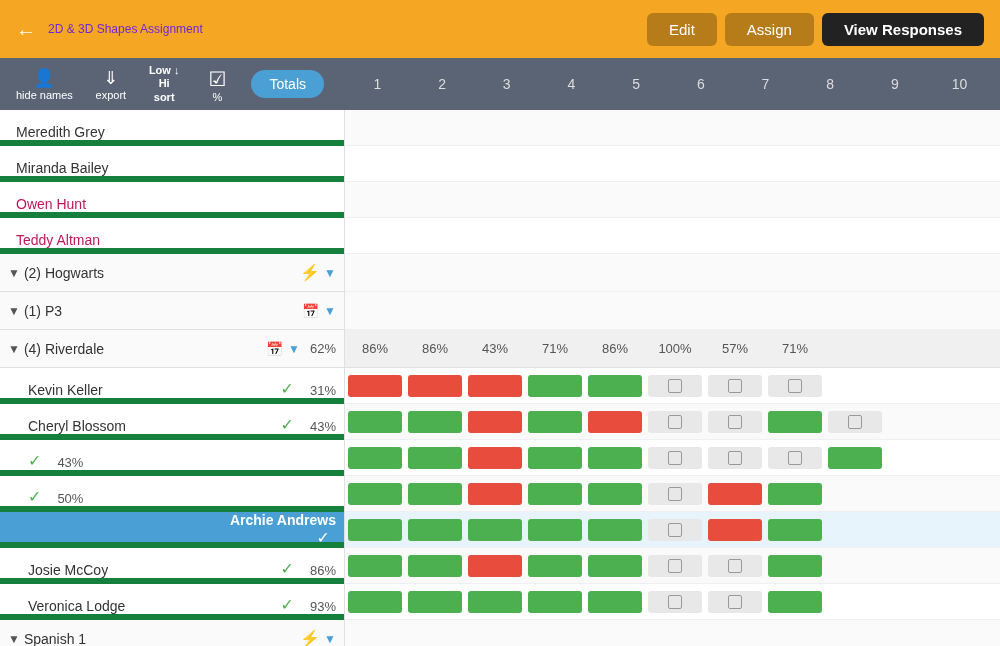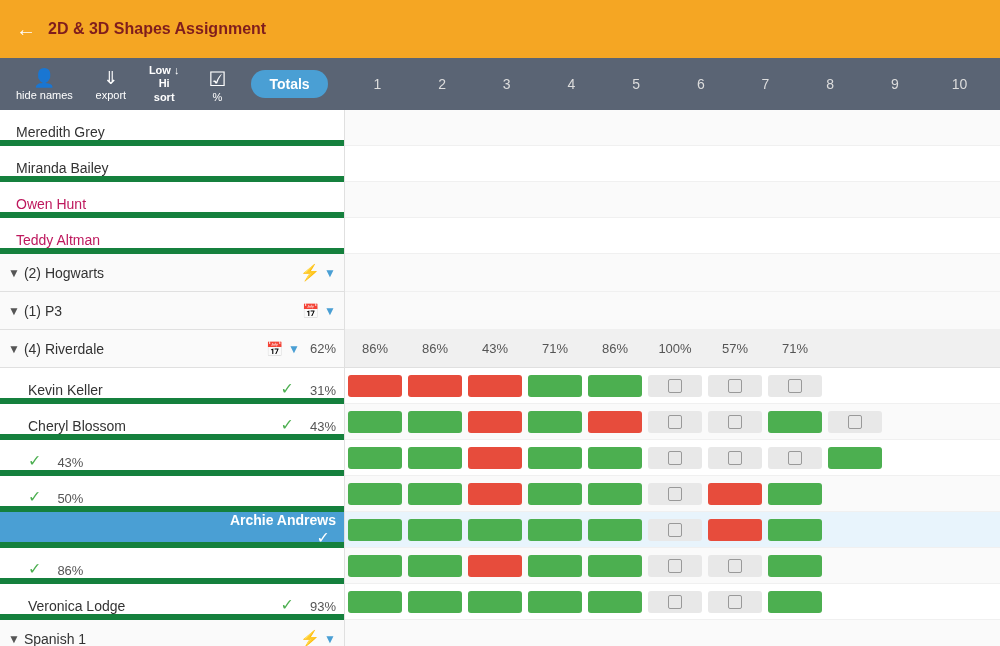--- a/index.html
+++ b/index.html
@@ -13,23 +13,23 @@
       padding: 0 16px;
       height: 58px;
     }
     .back-btn {
       color: white;
       font-size: 20px;
       cursor: pointer;
       margin-right: 12px;
     }
     .header-title {
-      color: #7f1d1d;
-      font-size: 16px;
-      font-weight: 700;
+      color: #6d28d9;
+      font-size: 12px;
+      font-weight: 400;
       flex: 1;
     }
     .header-btns {
       display: flex;
       gap: 8px;
     }
     .btn-edit, .btn-assign {
       background: rgba(0,0,0,0.25);
       color: white;
       border: none;
@@ -91,21 +91,21 @@
       line-height: 1.2;
       font-weight: bold;
     }
     .totals-btn {
       background: #4a9fd4;
       color: white;
       border: none;
       border-radius: 20px;
       padding: 6px 18px;
       font-size: 14px;
-      font-weight: 700;
+      font-weight: 400;
       cursor: pointer;
       margin-left: 4px;
     }
     .col-numbers {
       display: flex;
       flex: 1;
       align-items: center;
       justify-content: space-around;
       color: #ccc;
       font-size: 14px;
@@ -251,20 +251,25 @@
 
     
     .student-indent { padding-left: 28px !important; }
   </style>
 </head>
 <body>
 
 <div class="header">
   <span class="back-btn">←</span>
   <span class="header-title">2D &amp; 3D Shapes Assignment</span>
+  <div class="header-btns">
+    <button class="btn-edit">Edit</button>
+    <button class="btn-assign">Assign</button>
+    <button class="btn-view">View Responses</button>
+  </div>
 </div>
 
 <div class="toolbar">
   <div class="toolbar-left">
     <div class="toolbar-item">
       <span style="font-size:18px;">👤</span>
       <span>hide names</span>
     </div>
     <div class="toolbar-item">
       <span style="font-size:18px;">⇓</span>
@@ -359,20 +364,21 @@
       <span class="pct">50%</span>
     </div>
 
     <div class="student-row student-indent active">
       <span class="student-name">Archie Andrews</span>
       <span class="check-icon">✓</span>
       <span class="pct">86%</span>
     </div>
 
     <div class="student-row student-indent">
+      <span class="student-name">Josie McCoy</span>
       <span class="check-icon">✓</span>
       <span class="pct">86%</span>
     </div>
 
     <div class="student-row student-indent">
       <span class="student-name">Veronica Lodge</span>
       <span class="check-icon">✓</span>
       <span class="pct">93%</span>
     </div>
 

